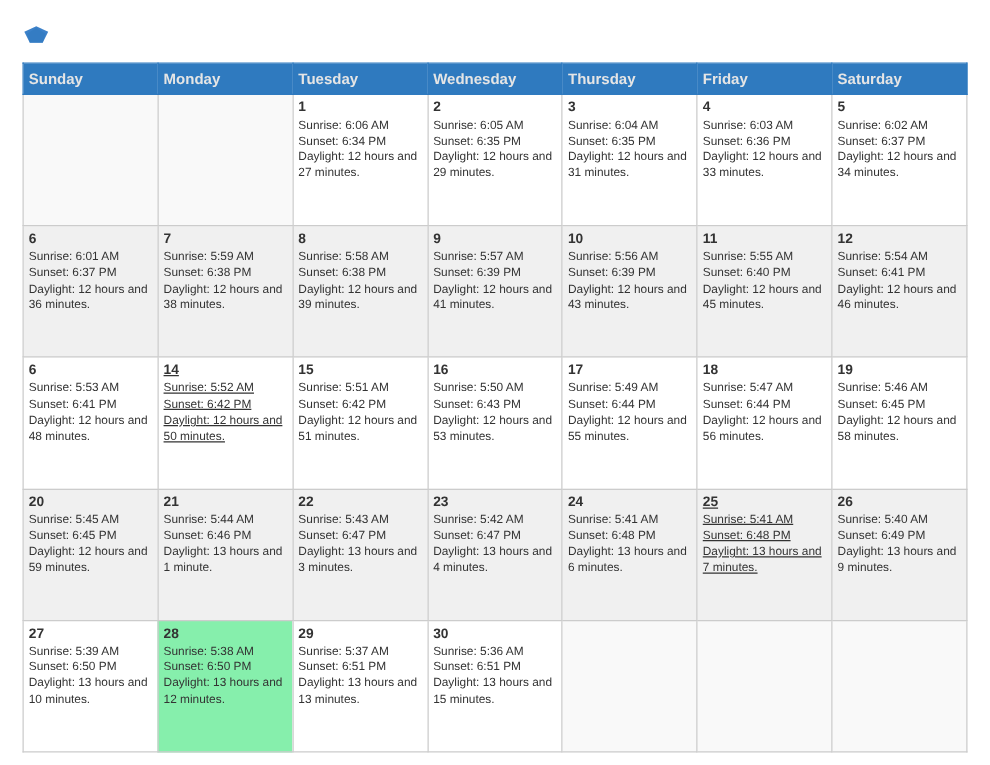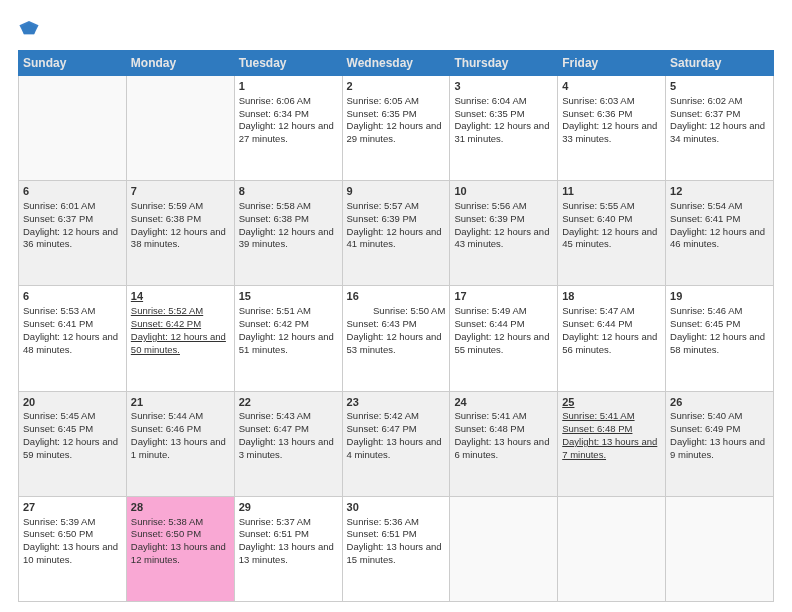--- a/index.html
+++ b/index.html
@@ -226,21 +226,21 @@
             <span style="display: block;">Daylight: 12 hours and 50 minutes.</span>
           </td>
           <td style="background: rgb(255, 255, 255);">
             <span class="day-number">15</span>
             <span style="display: block;">Sunrise: 5:51 AM</span>
             <span style="display: block;">Sunset: 6:42 PM</span>
             <span style="display: block;">Daylight: 12 hours and 51 minutes.</span>
           </td>
           <td style="background: rgb(255, 255, 255);">
             <span class="day-number">16</span>
-            <span style="display: block; text-align: right;">Sunrise: 5:50 AM</span>
+            <span style="display: block;">Sunrise: 5:50 AM</span>
             <span style="display: block;">Sunset: 6:43 PM</span>
             <span style="display: block;">Daylight: 12 hours and 53 minutes.</span>
           </td>
           <td style="background: rgb(255, 255, 255);">
             <span class="day-number">17</span>
             <span style="display: block;">Sunrise: 5:49 AM</span>
             <span style="display: block;">Sunset: 6:44 PM</span>
             <span style="display: block;">Daylight: 12 hours and 55 minutes.</span>
           </td>
           <td style="background: rgb(255, 255, 255);">
@@ -300,21 +300,21 @@
             <span style="display: block;">Daylight: 13 hours and 9 minutes.</span>
           </td>
         </tr>
         <tr>
           <td style="background: rgb(255, 255, 255);">
             <span class="day-number">27</span>
             <span style="display: block;">Sunrise: 5:39 AM</span>
             <span style="display: block;">Sunset: 6:50 PM</span>
             <span style="display: block;">Daylight: 13 hours and 10 minutes.</span>
           </td>
-          <td style="background: #f9a8d4;">
+          <td style="background: #86efac;">
             <span class="day-number">28</span>
             <span style="display: block;">Sunrise: 5:38 AM</span>
             <span style="display: block;">Sunset: 6:50 PM</span>
             <span style="display: block;">Daylight: 13 hours and 12 minutes.</span>
           </td>
           <td style="background: rgb(255, 255, 255);">
             <span class="day-number">29</span>
             <span style="display: block;">Sunrise: 5:37 AM</span>
             <span style="display: block;">Sunset: 6:51 PM</span>
             <span style="display: block;">Daylight: 13 hours and 13 minutes.</span>

